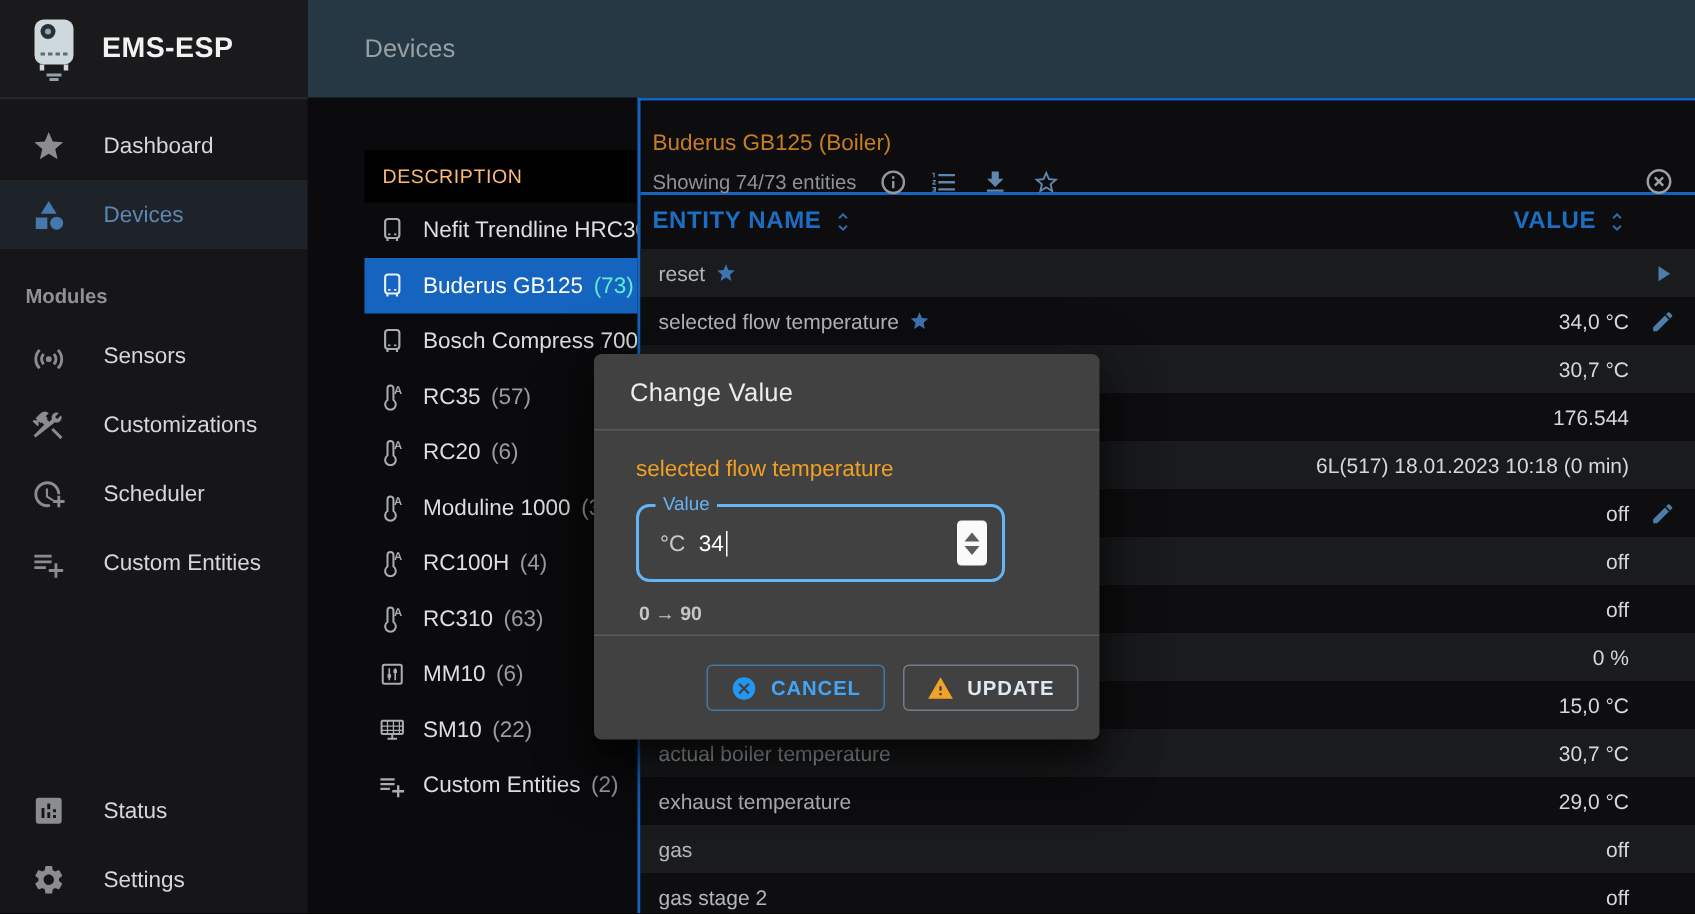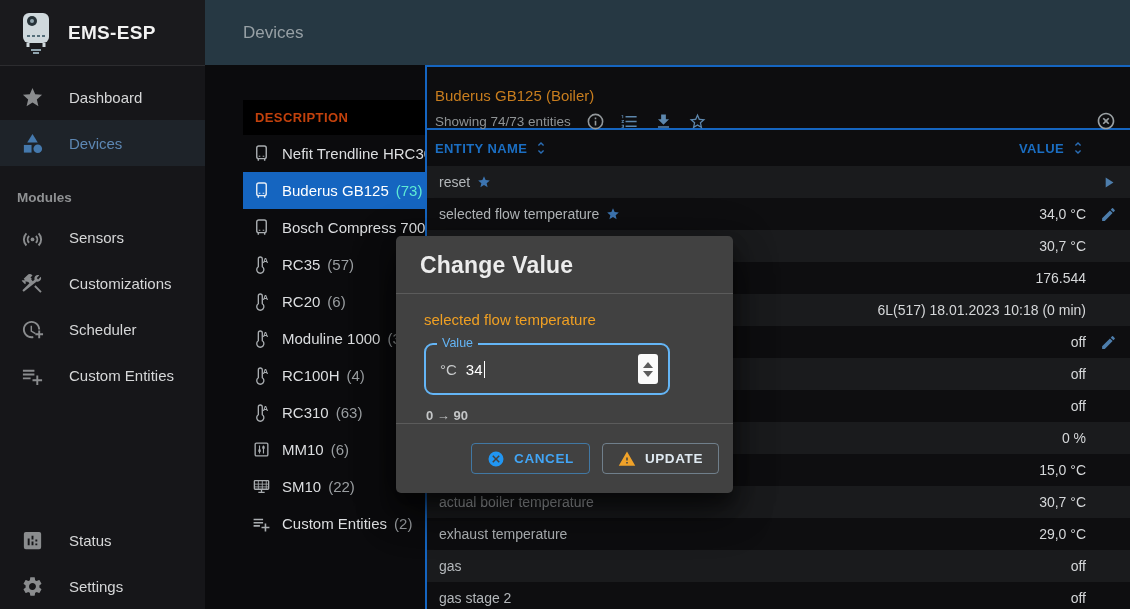--- a/index.html
+++ b/index.html
@@ -22,21 +22,21 @@
   .nav-item.selected .nav-icon { color:#4579ad; }
   .nav-item.selected .nav-label { color:#5d87b3; }
   .modules-header { position:absolute; top:190px; left:17px; color:#8f9193; font-size:13.5px; font-weight:bold; }
 
   
   .appbar { position:absolute; left:205px; top:0; width:925px; height:65px; background:#263843; display:flex; align-items:center; z-index:3; }
   .appbar-title { color:#97a0a5; font-size:17px; margin-left:38px; }
 
   
   .device-table { position:absolute; left:243px; top:100px; width:330px; z-index:1; }
-  .desc-header { height:35px; background:#000; color:#c2410c; font-size:13px; font-weight:bold; letter-spacing:.4px; display:flex; align-items:center; padding-left:12px; width:182px; }
+  .desc-header { height:35px; background:#000; color:#fdba74; font-size:13px; font-weight:normal; letter-spacing:.4px; display:flex; align-items:center; padding-left:12px; width:182px; }
   .drow { display:flex; align-items:center; height:37px; padding-left:9px; cursor:pointer; }
   .drow.selected { background:#1565c0; }
   .dicon { width:19px; height:19px; color:#a9adb0; flex:0 0 auto; }
   .dicon svg { width:100%; height:100%; display:block; }
   .drow.selected .dicon { color:#e8eef5; }
   .dname { color:#dcdee0; font-size:15px; margin-left:11px; white-space:nowrap; }
   .dcount { color:#9a9ea1; font-size:15px; margin-left:7px; }
   .drow.selected .dname { color:#fff; }
   .drow.selected .dcount { color:#5eead4; }
 
@@ -45,39 +45,39 @@
   .epanel-head { padding:20px 10px 0 8px; border-bottom:2px solid #1565c0; height:63px; }
   .epanel-title { color:#c87d1e; font-size:15px; }
   .epanel-sub { display:flex; align-items:center; margin-top:7px; }
   .showing { color:#8f9395; font-size:13.5px; }
   .tool-icon { width:19px; height:19px; color:#5d87ad; margin-left:15px; cursor:pointer; }
   .tool-icon svg { width:100%; height:100%; display:block; }
   .tool-icon.gray { color:#93989b; }
   .close-btn { margin-left:auto; margin-right:4px; width:20px; height:20px; color:#9aa0a3; cursor:pointer; }
   .close-btn svg { width:100%; height:100%; display:block; }
   .ehead { display:flex; align-items:center; height:36px; padding:0 44px 0 8px; }
-  .col-label { color:#1b6ec2; font-size:13px; font-weight:bold; letter-spacing:.4px; }
+  .col-label { color:#1b6ec2; font-size:16px; font-weight:bold; letter-spacing:.4px; }
   .sort-icon { width:16px; height:16px; color:#2a6db5; margin-left:6px; cursor:pointer; }
   .sort-icon svg { width:100%; height:100%; display:block; }
   .ehead-spacer { margin-left:auto; display:flex; align-items:center; }
   .erows { width:100%; }
   .erow { display:flex; align-items:center; height:32px; padding-left:12px; }
   .erow:nth-child(odd) { background:#1a1b1d; }
   .erow:nth-child(even) { background:#0e0e10; }
   .ename { color:#b3b7ba; font-size:14px; }
   .estar { width:14px; height:14px; color:#3c74b0; margin-left:7px; }
   .estar svg { width:100%; height:100%; display:block; }
   .evalue { margin-left:auto; color:#d5d7d9; font-size:14px; }
   .eaction { width:44px; display:flex; justify-content:center; align-items:center; color:#4d7dab; cursor:pointer; }
   .eaction svg { width:17px; height:17px; display:block; }
 
   
   .dialog { position:absolute; left:396px; top:236px; width:337px; height:257px; background:#414141; border-radius:5px; z-index:10; box-shadow:0 11px 15px rgba(0,0,0,.35), 0 24px 38px rgba(0,0,0,.38), 0 9px 46px rgba(0,0,0,.32); display:flex; flex-direction:column; }
   .dlg-head { padding:16px 24px 14px; border-bottom:1px solid rgba(255,255,255,.14); }
-  .dlg-title { color:#ececec; font-size:23px; font-weight:bold; letter-spacing:.2px; }
+  .dlg-title { color:#ececec; font-size:17px; font-weight:normal; letter-spacing:.2px; }
   .dlg-body { padding:17px 28px 0; flex:1 1 auto; }
   .dlg-entity { color:#f0a023; font-size:15px; }
   .field { position:relative; margin-top:15px; width:246px; height:52px; border:2px solid #64b5f6; border-radius:9px; display:flex; align-items:center; padding:0 10px 0 14px; cursor:text; }
   .field-label { position:absolute; top:-9px; left:11px; background:#414141; padding:0 5px; color:#64b5f6; font-size:12.5px; }
   .unit { color:#c8cacb; font-size:15px; }
   .val { color:#ffffff; font-size:15px; margin-left:9px; }
   .caret { display:inline-block; width:1.5px; height:17px; background:#fff; margin-left:1px; vertical-align:middle; }
   .spinner { margin-left:auto; width:20px; height:30px; background:#fafafa; border-radius:3px; display:flex; flex-direction:column; align-items:center; justify-content:center; gap:3px; cursor:pointer; }
   .spin-up { width:0; height:0; border-left:5px solid transparent; border-right:5px solid transparent; border-bottom:6px solid #5c5c5c; }
   .spin-down { width:0; height:0; border-left:5px solid transparent; border-right:5px solid transparent; border-top:6px solid #5c5c5c; }

